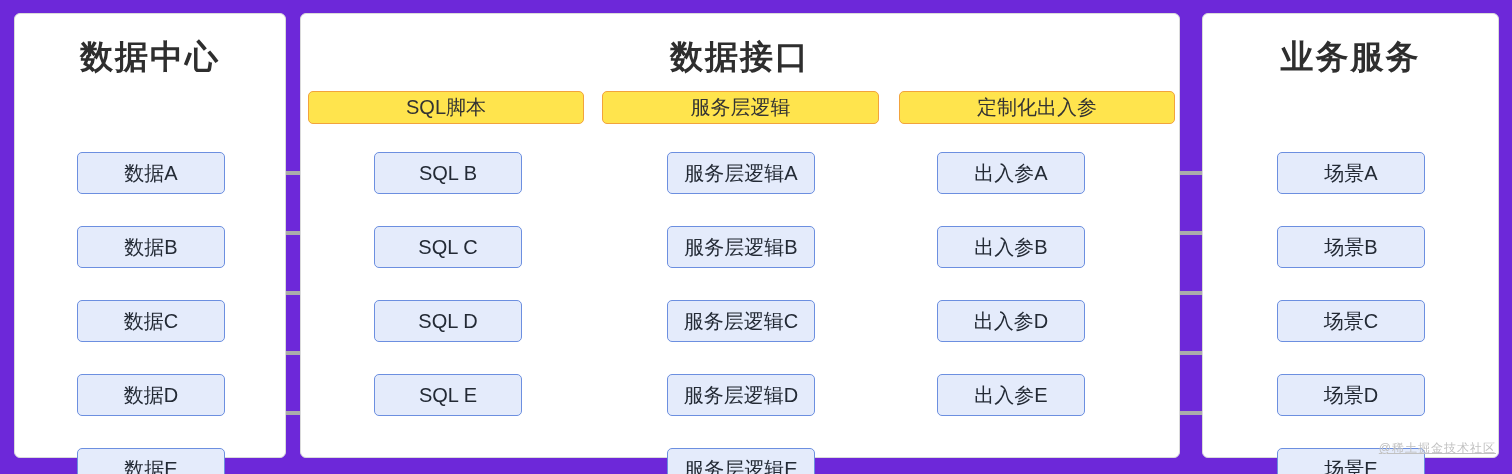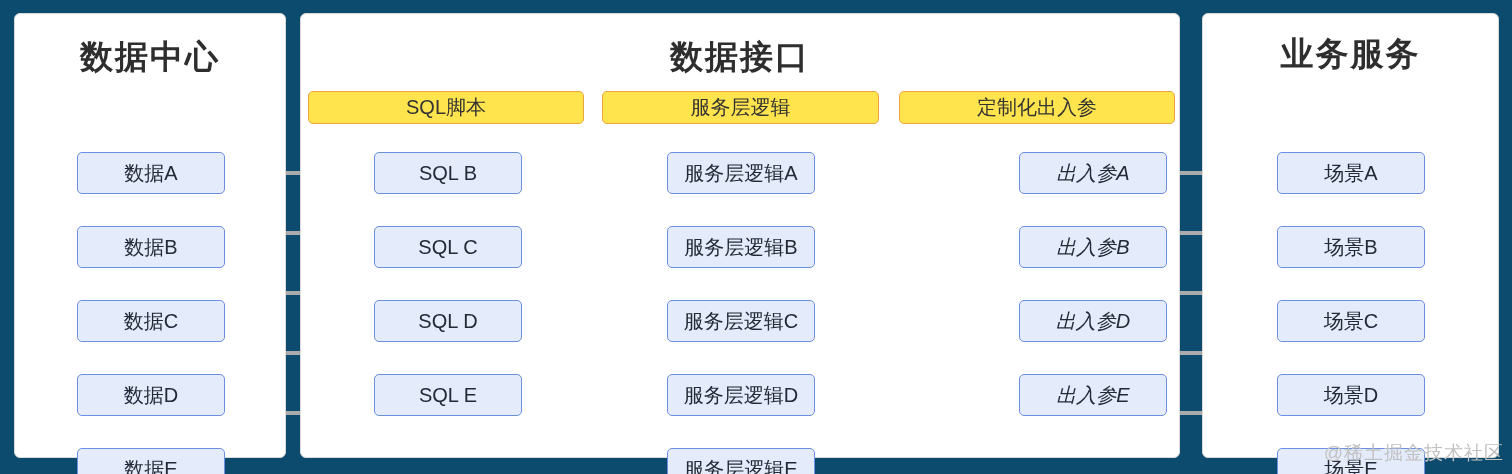--- a/index.html
+++ b/index.html
@@ -1,48 +1,48 @@
 <!DOCTYPE html>
 <html style="--node-fill: #e4ebfb; --node-border: #6c8fe0; --header-fill: #ffe44d; --header-border: #f2a33c; --arrow: #ababab; --panel-border: #dadada; --title-text: #2e2e2e; --watermark-text: #c1c1c1;"><head>
 <meta charset="utf-8">
 <style>
   html,body{margin:0;padding:0;background:#ffffff;}
   .canvas{
     position:relative;
     width:1512px;height:474px;
-    background:#0c4a6e;
+    background:#6d28d9;
     font-family:"Liberation Sans", sans-serif;
     overflow:hidden;
   }
   .panel{
     position:absolute;top:13px;height:445px;
     box-sizing:border-box;
     background:#ffffff;
     border:1px solid var(--panel-border,#dadada);
     border-radius:6px;
   }
   #panel-left{left:14px;width:272px;}
   #panel-mid{left:300px;width:880px;}
-  #panel-right{left:1202px;width:297px;font-family:Liberation Mono, monospace;}
+  #panel-right{left:1202px;width:297px;}
   .panel-title{
     margin:0;padding-top:25px;
     text-align:center;
     font-size:33px;line-height:1.1;
     font-weight:600;
     letter-spacing:2px;
     color:var(--title-text,#2e2e2e);
   }
   .col{
     position:absolute;top:152px;
     display:flex;flex-direction:column;gap:32px;
   }
   #col-data{left:77px;width:148px;}
   #col-sql{left:374px;width:148px;}
   #col-service{left:667px;width:148px;}
-  #col-params{left:1019px;width:148px;font-style:italic;}
+  #col-params{left:937px;width:148px;}
   #col-scene{left:1277px;width:148px;}
   .node{
     height:42px;box-sizing:border-box;
     background:var(--node-fill,#e4ebfb);
     border:1.5px solid var(--node-border,#6c8fe0);
     border-radius:5px;
     display:flex;align-items:center;justify-content:center;
     font-size:20px;color:#232a35;
     white-space:nowrap;
   }
@@ -57,23 +57,24 @@
     white-space:nowrap;
   }
   #header-sql{left:308px;width:276px;}
   #header-service{left:602px;width:277px;}
   #header-params{left:899px;width:276px;}
   #arrow-layer{
     position:absolute;left:0;top:0;width:1512px;height:474px;
     pointer-events:none;
   }
   .watermark{
-    position:absolute;top:440px;right:8px;
-    font-size:19px;letter-spacing:1px;
+    position:absolute;top:440px;right:16px;
+    font-size:12px;letter-spacing:1px;
     color:var(--watermark-text,#c1c1c1);
+    text-decoration:underline;
   }
 </style>
 </head>
 <body>
 
 <div class="canvas">
 
   <svg id="arrow-layer" viewBox="0 0 1512 474" xmlns="http://www.w3.org/2000/svg">
       <line x1="226" y1="173" x2="364" y2="173" stroke="#ababab" stroke-width="4"></line>
       <path d="M 353 163 L 367 173 L 353 183" fill="none" stroke="#ababab" stroke-width="4" stroke-linecap="round" stroke-linejoin="round"></path>

